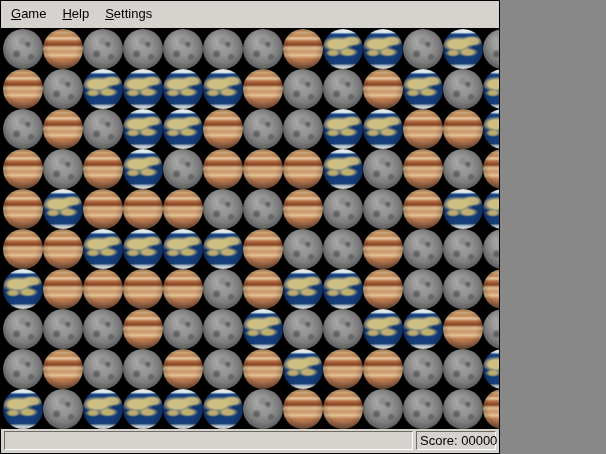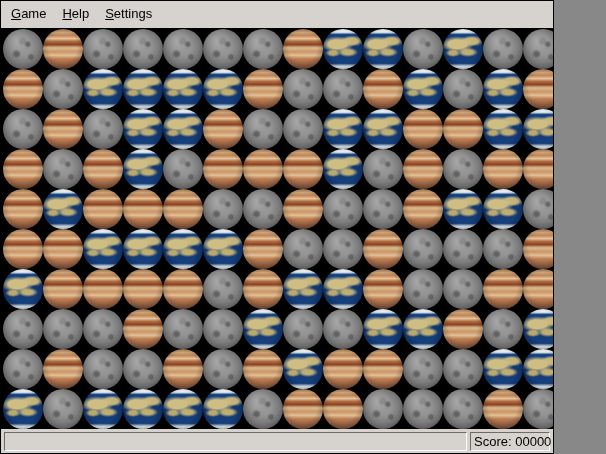--- a/index.html
+++ b/index.html
@@ -1,19 +1,19 @@
 <!DOCTYPE html>
 <html><head>
 <meta charset="utf-8">
 <style>
   html, body { margin: 0; padding: 0; background: #888; }
   * { box-sizing: border-box; }
 
   .window {
-    width: 554px;
+    width: 500px;
     height: 454px;
     border: 1px solid #000;
     background: #d6d3ce;
     display: flex;
     flex-direction: column;
     font-family: "Liberation Sans", sans-serif;
     overflow: hidden;
   }
 
   
@@ -76,21 +76,20 @@
       radial-gradient(ellipse 20% 10% at 25% 60%, #b8a86e 50%, rgba(0,0,0,0) 100%),
       linear-gradient(to bottom,
         #f3f9fb 0%, #e6f1f5 8%, #154180 14%, #12366e 50%, #154180 86%, #e6f1f5 93%, #f3f9fb 100%);
   }
 
   
   .statusbar {
     flex: 0 0 24px;
     background: #d6d3ce;
     display: flex;
-    align-items: center;
     padding: 2px 3px 2px 3px;
   }
   .status-panel {
     height: 19px;
     border: 1px solid;
     border-color: #6e6a64 #ffffff #ffffff #6e6a64;
     background: #d6d3ce;
     font-size: 13px;
     color: #000;
     line-height: 17px;

